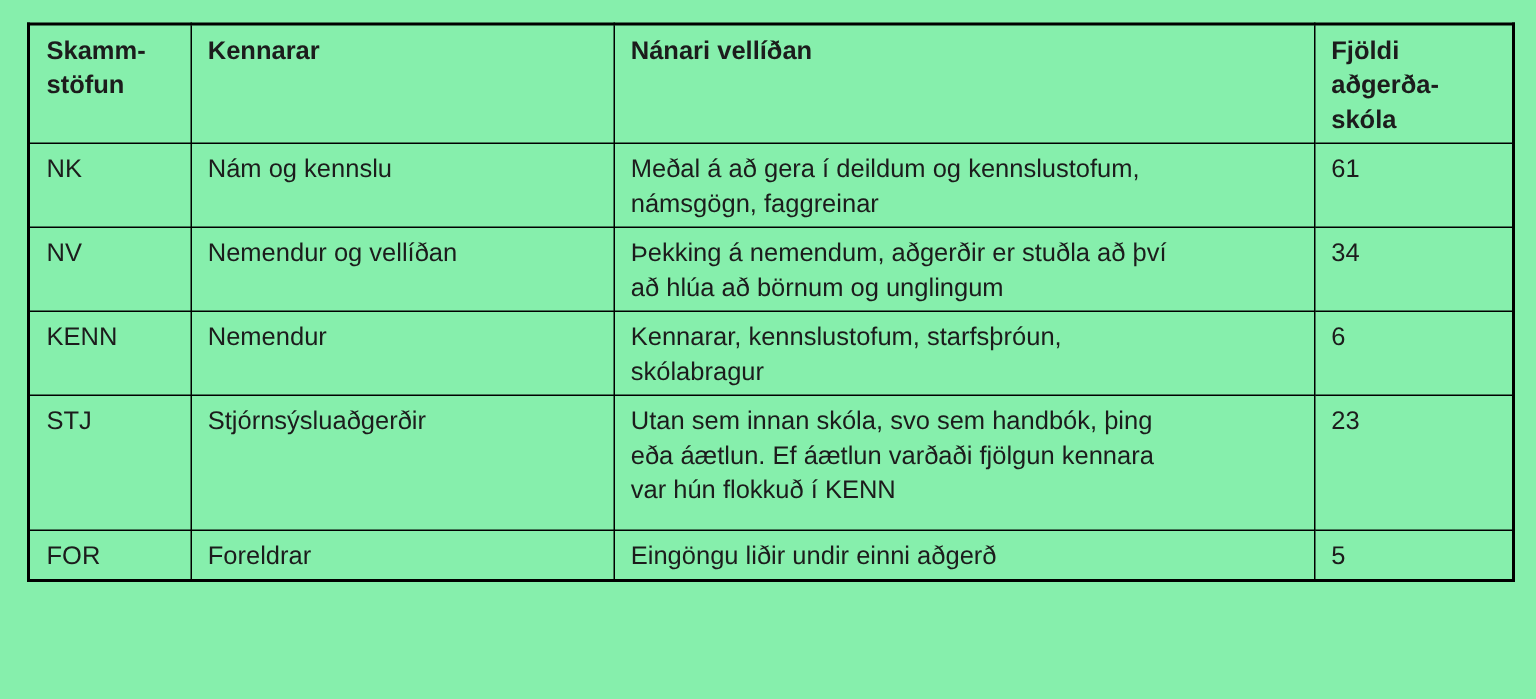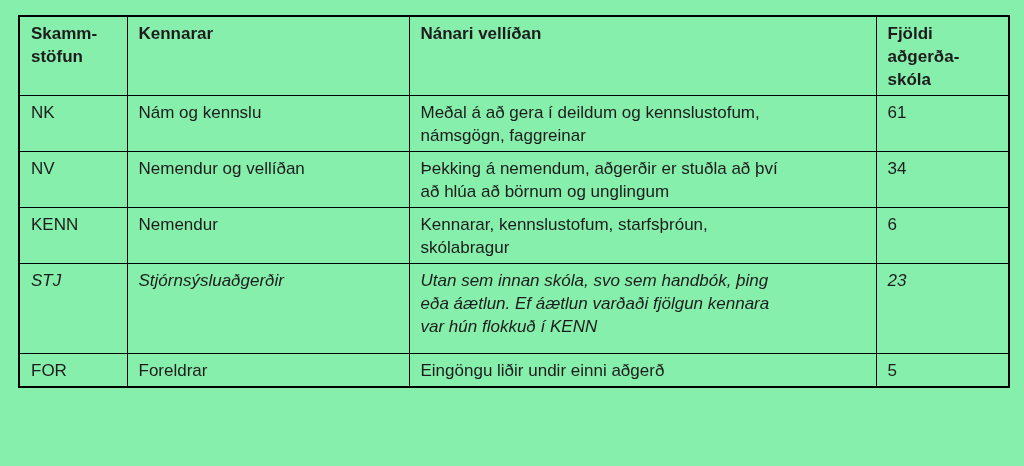--- a/index.html
+++ b/index.html
@@ -42,21 +42,21 @@
     word-wrap: break-word;
     overflow: hidden;
   }
   th { font-weight: bold; }
   td { font-weight: normal; }
   tr.row-header { height: 79px; }
   tr.row-0 { height: 55px; margin-top: 46px; }
   tr.row-1 { height: 55px; }
   tr.row-2 { height: 73px; }
   tr.row-3 { height: 55px; }
-  tr.row-4 { height: 90px; font-style: italic; }
+  tr.row-4 { height: 90px; }
   tr.row-5 { height: 27px; }
 </style>
 </head>
 <body>
 
 <div class="page">
   <table class="doc-table">
     <colgroup>
       <col class="c1">
         <col class="c2">

